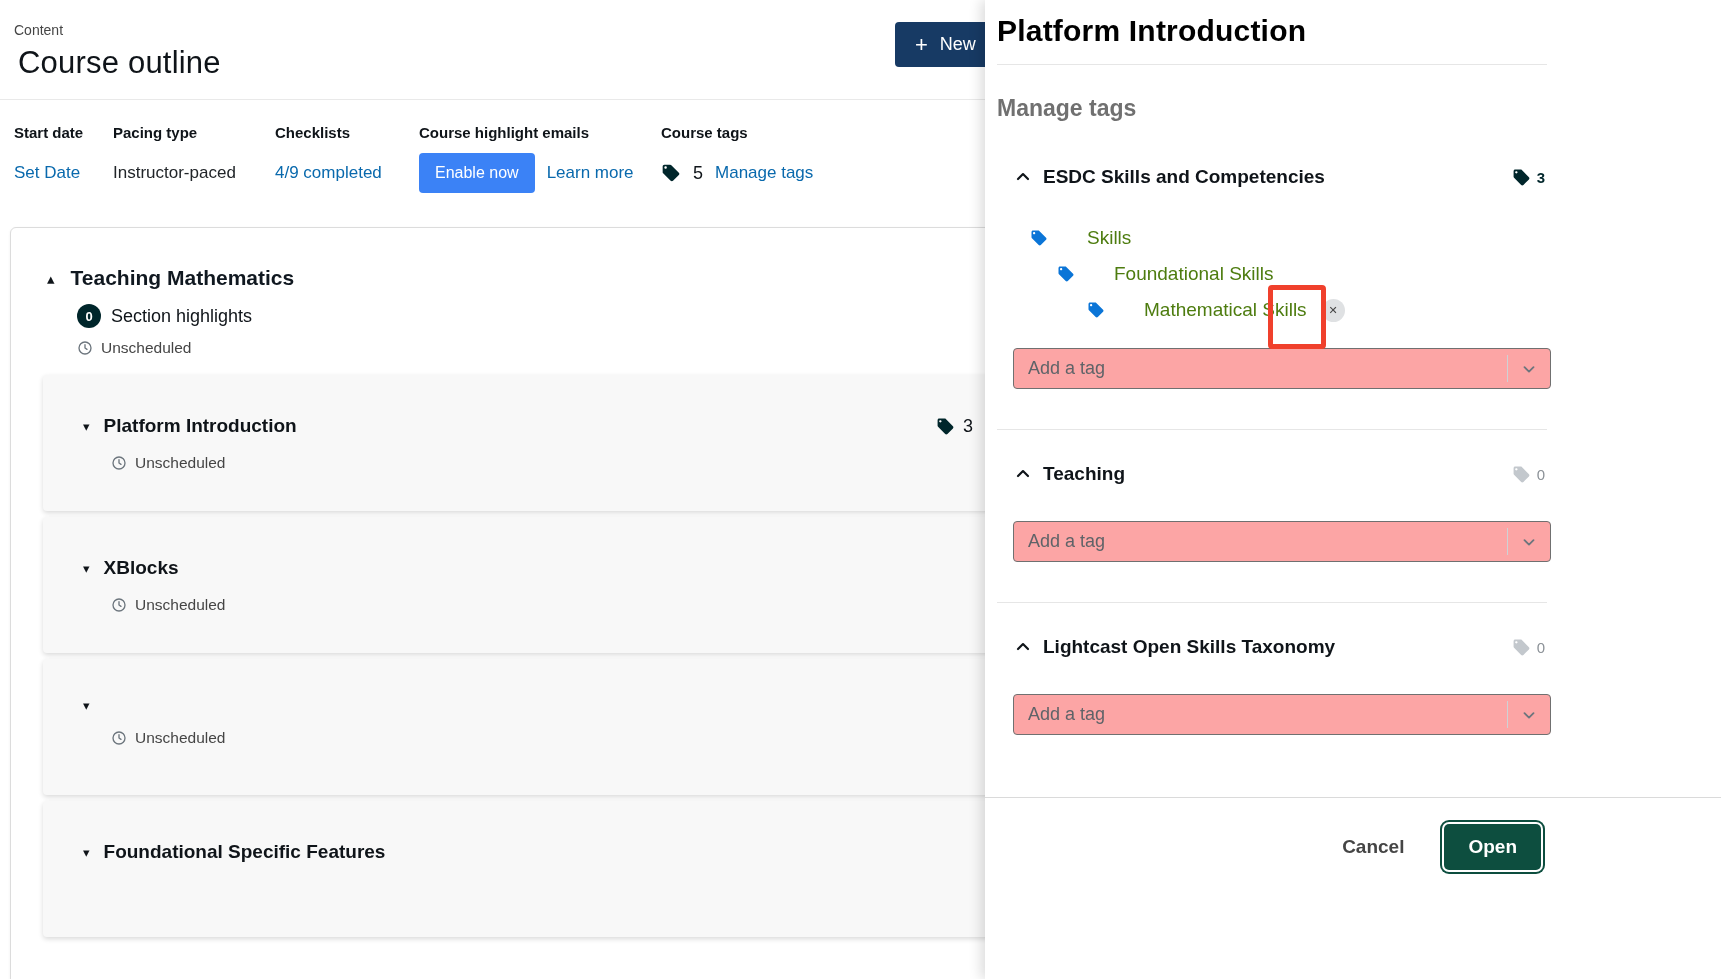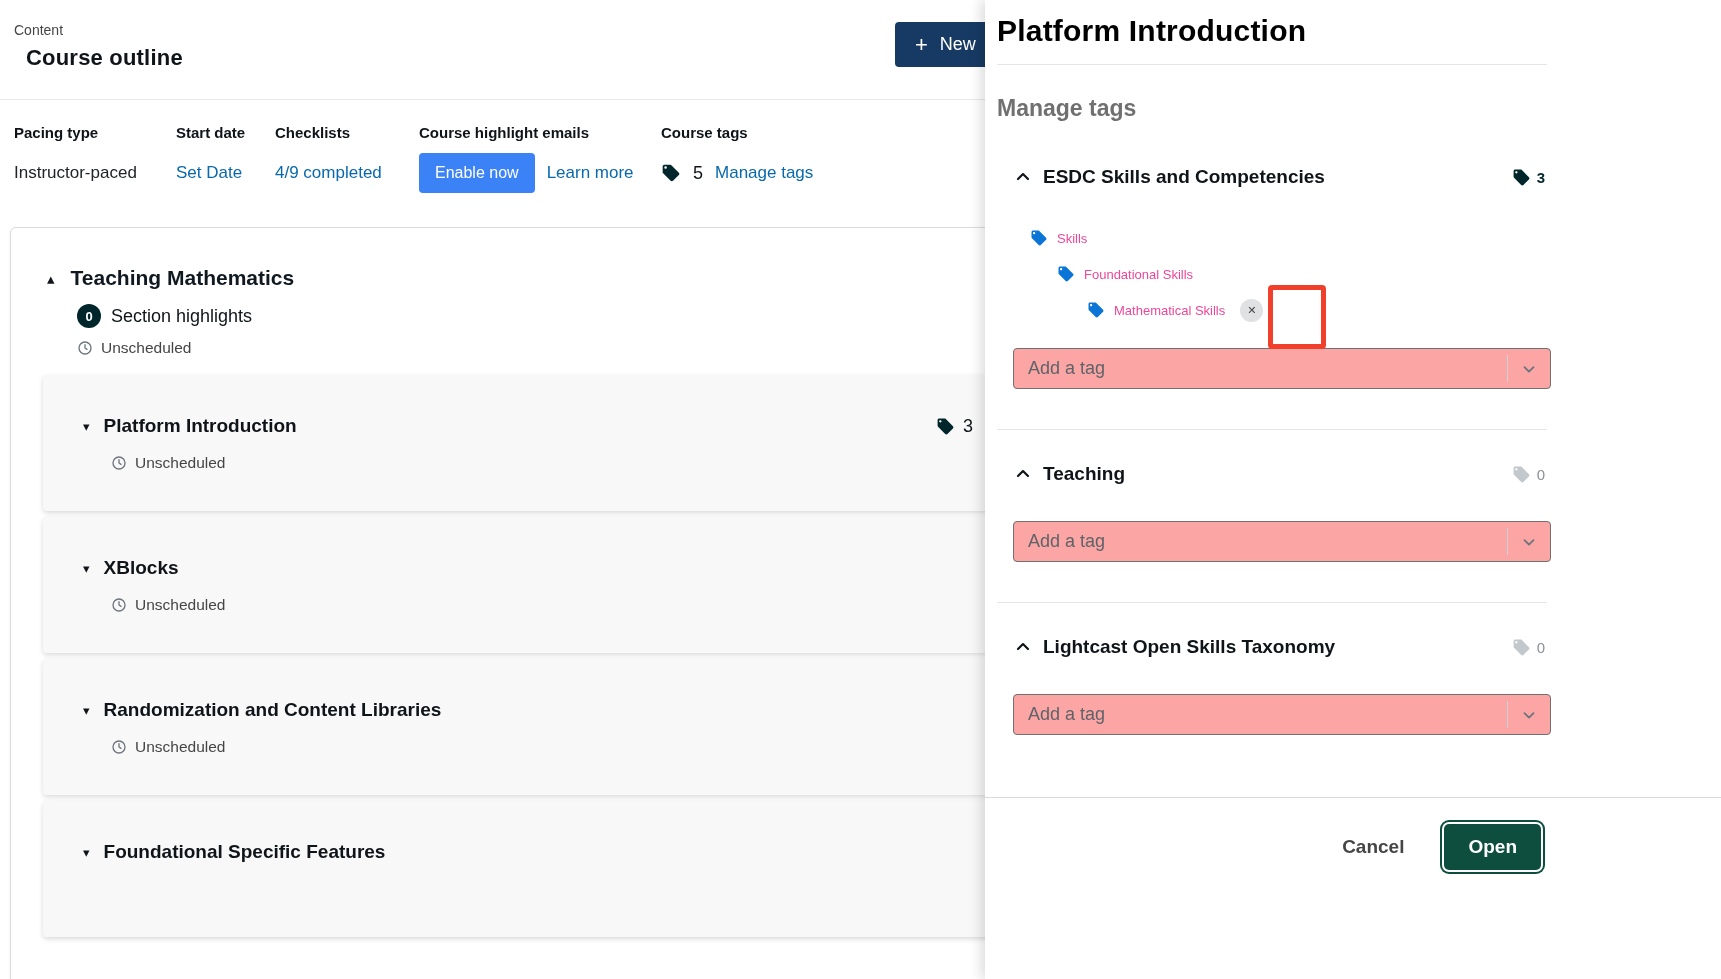--- a/index.html
+++ b/index.html
@@ -8,21 +8,21 @@
     width:1721px; height:979px; position:relative; overflow:hidden;
     background:#ffffff; font-family:"Liberation Sans", sans-serif; color:#101820;
   }
   
   .main { position:absolute; inset:0; }
   .main-header {
     position:relative; height:100px; padding:22px 0 0 14px;
     border-bottom:1px solid #e9e9e9;
   }
   .eyebrow { font-size:14px; color:#454545; }
-  .page-title { font-size:22px; font-weight:700; margin:7px 12px 0; color:#0f1419; letter-spacing:.2px; }
+  .page-title { font-size:31px; font-weight:400; margin:7px 4px 0; color:#0f1419; letter-spacing:.2px; }
   .btn-new {
     position:absolute; left:895px; top:22px; width:160px; height:45px;
     background:#173a64; color:#fff; border:none; border-radius:4px;
     display:flex; align-items:center; gap:12px; padding:0 20px;
     font-size:18px; font-family:inherit; cursor:pointer;
   }
   .btn-new .plus { font-size:22px; font-weight:400; line-height:1; }
 
   .meta-row { display:flex; padding-left:14px; margin-top:24px; }
   .meta-col { display:flex; flex-direction:column; }
@@ -76,21 +76,21 @@
   .taxonomy { padding-left:16px; width:550px; }
   .tax-header { display:flex; align-items:center; gap:10px; }
   .mt44{margin-top:44px;justify-content:flex-end;} .mt34{margin-top:33px;}
   .chev-btn { background:none; border:none; padding:0; cursor:pointer; display:flex; align-items:center; }
   .tax-name { font-size:19px; font-weight:700; color:#0f1419; }
   .tax-count { margin-left:auto; display:flex; align-items:center; gap:6px; font-size:15px; font-weight:700; color:#00262b; padding-right:2px; }
   .tax-count.muted { color:#8b9197; font-weight:400; }
   .tag-tree { margin-top:32px; }
   .tag-row { display:flex; align-items:center; gap:9px; height:36px; }
   .lv0{margin-left:17px;} .lv1{margin-left:44px;} .lv2{margin-left:74px;align-items:center;}
-  .tag-label { font-size:13px; color:#ec4899; }
+  .tag-label { font-size:19px; color:#4d7c0f;margin-left:30px; }
   .remove-chip {
     width:23px; height:23px; border-radius:50%; background:#dfe1e3; border:none;
     color:#454545; font-size:11px; display:flex; align-items:center; justify-content:center;
     margin-left:6px; cursor:pointer; padding:0;
   }
   .tag-input {
     margin-top:20px; width:538px; height:41px; border:1px solid #707070; border-radius:4px;
     display:flex; align-items:center; background:#fca5a5;
   }
   .mt36 { margin-top:36px; }
@@ -132,30 +132,30 @@
   <div class="main-header">
     <div class="eyebrow">Content</div>
     <h1 class="page-title">Course outline</h1>
     <button class="btn-new">
       <span class="plus">+</span>
       <span>New</span>
     </button>
   </div>
 
   <div class="meta-row">
+    <div class="meta-col c1">
+      <span class="meta-label">Start date</span>
+      <div class="meta-value-row">
+        <button class="link">Set Date</button>
+      </div>
+    </div>
     <div class="meta-col c2">
       <span class="meta-label">Pacing type</span>
       <div class="meta-value-row">
         <span>Instructor-paced</span>
-      </div>
-    </div>
-    <div class="meta-col c1">
-      <span class="meta-label">Start date</span>
-      <div class="meta-value-row">
-        <button class="link">Set Date</button>
       </div>
     </div>
     <div class="meta-col c3">
       <span class="meta-label">Checklists</span>
       <div class="meta-value-row">
         <button class="link">4/9 completed</button>
       </div>
     </div>
     <div class="meta-col c4">
       <span class="meta-label">Course highlight emails</span>
@@ -237,21 +237,20 @@
                 <path d="M12 7v5l3 2"></path>
               </svg>
           </span>
           <span>Unscheduled</span>
         </div>
       </div>
 
       <div class="subsection-card">
         <div class="sub-title-row">
           <button class="caret-btn sub-caret">▾</button>
-          <span class="sub-title">Randomization and Content Libraries</span>
         </div>
         <div class="sub-sched">
           <span>
             <svg width="16" height="16" viewBox="0 0 24 24" fill="none" stroke="#6c757d" stroke-width="2" stroke-linecap="round">
                 <circle cx="12" cy="12" r="9"></circle>
                 <path d="M12 7v5l3 2"></path>
               </svg>
           </span>
           <span>Unscheduled</span>
         </div>

